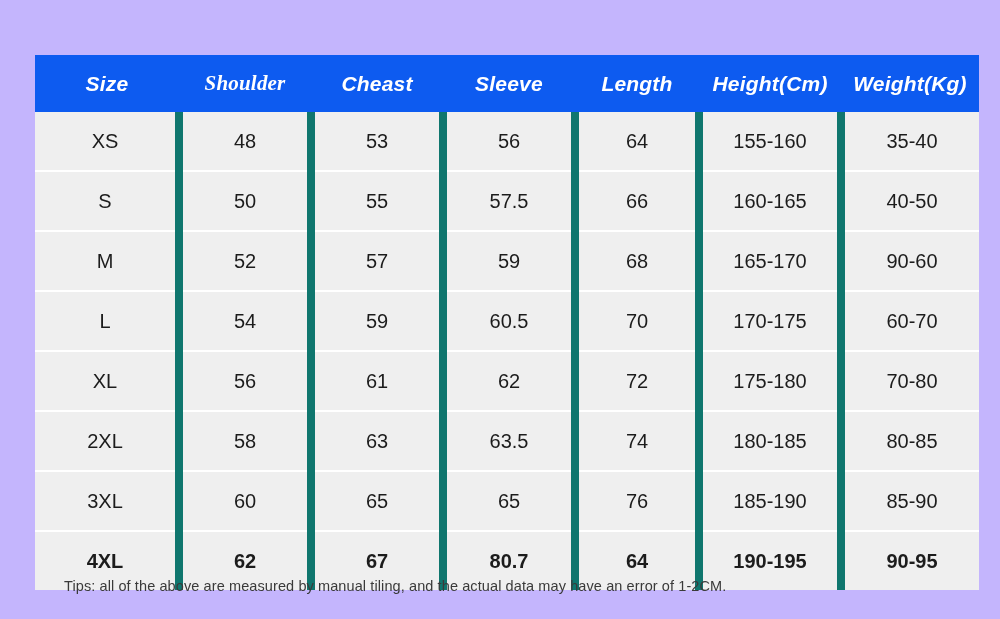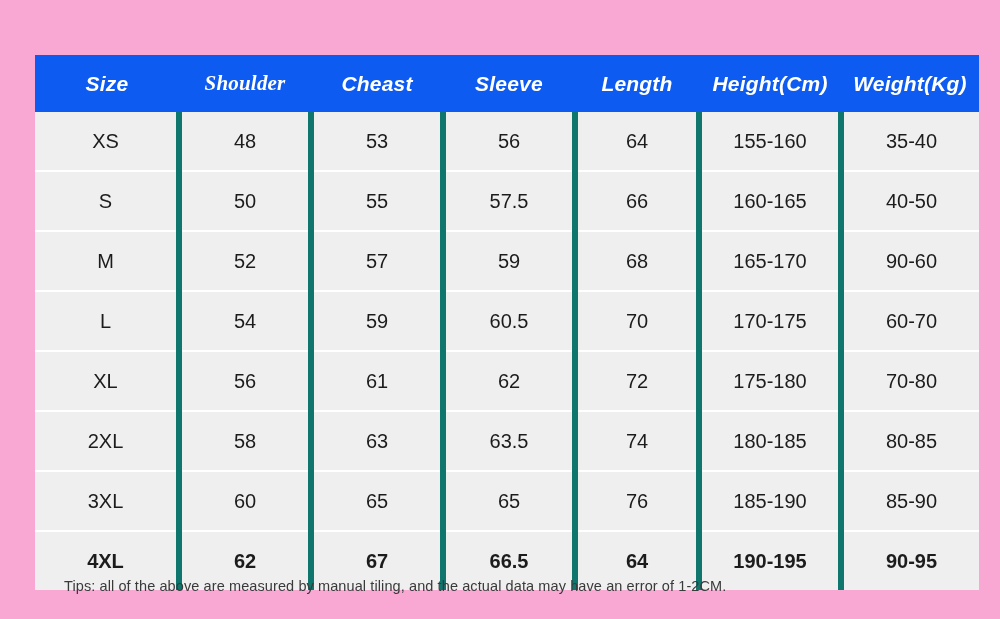--- a/index.html
+++ b/index.html
@@ -10,21 +10,21 @@
     width: 1000px;
     height: 619px;
     background: #ffffff;
     font-family: "Liberation Sans", sans-serif;
     overflow: hidden;
   }
   .page {
     position: relative;
     width: 1000px;
     height: 619px;
-    background: #f9a8d4;
+    background: #c4b5fd;
     box-sizing: border-box;
   }
   .table-wrap {
     position: absolute;
     left: 35px;
     top: 55px;
     width: 930px;
   }
   table.size-chart {
     border-collapse: collapse;
@@ -43,21 +43,21 @@
     letter-spacing: 0.2px;
     border: none;
   }
   table.size-chart tbody td {
     background: #efefef;
     color: #1c1c1c;
     font-size: 20px;
     height: 56px;
     text-align: center;
     vertical-align: middle;
-    border-right: 6px solid #0f766e;
+    border-right: 8px solid #0f766e;
     border-bottom: 2px solid #ffffff;
   }
   table.size-chart tbody tr td:last-child {
     border-right: none;
     text-align: center;
   }
   table.size-chart tbody tr:last-child td {
     border-bottom: none;
     font-weight: bold;
   }
@@ -159,21 +159,21 @@
           <td>65</td>
           <td>65</td>
           <td>76</td>
           <td>185-190</td>
           <td>85-90</td>
         </tr>
         <tr>
           <td>4XL</td>
           <td>62</td>
           <td>67</td>
-          <td>66.5</td>
+          <td>80.7</td>
           <td>64</td>
           <td>190-195</td>
           <td>90-95</td>
         </tr>
       </tbody>
     </table>
   </div>
 
   <div class="tips">Tips: all of the above are measured by manual tiling, and the actual data may have an error of 1-2CM.</div>
 

